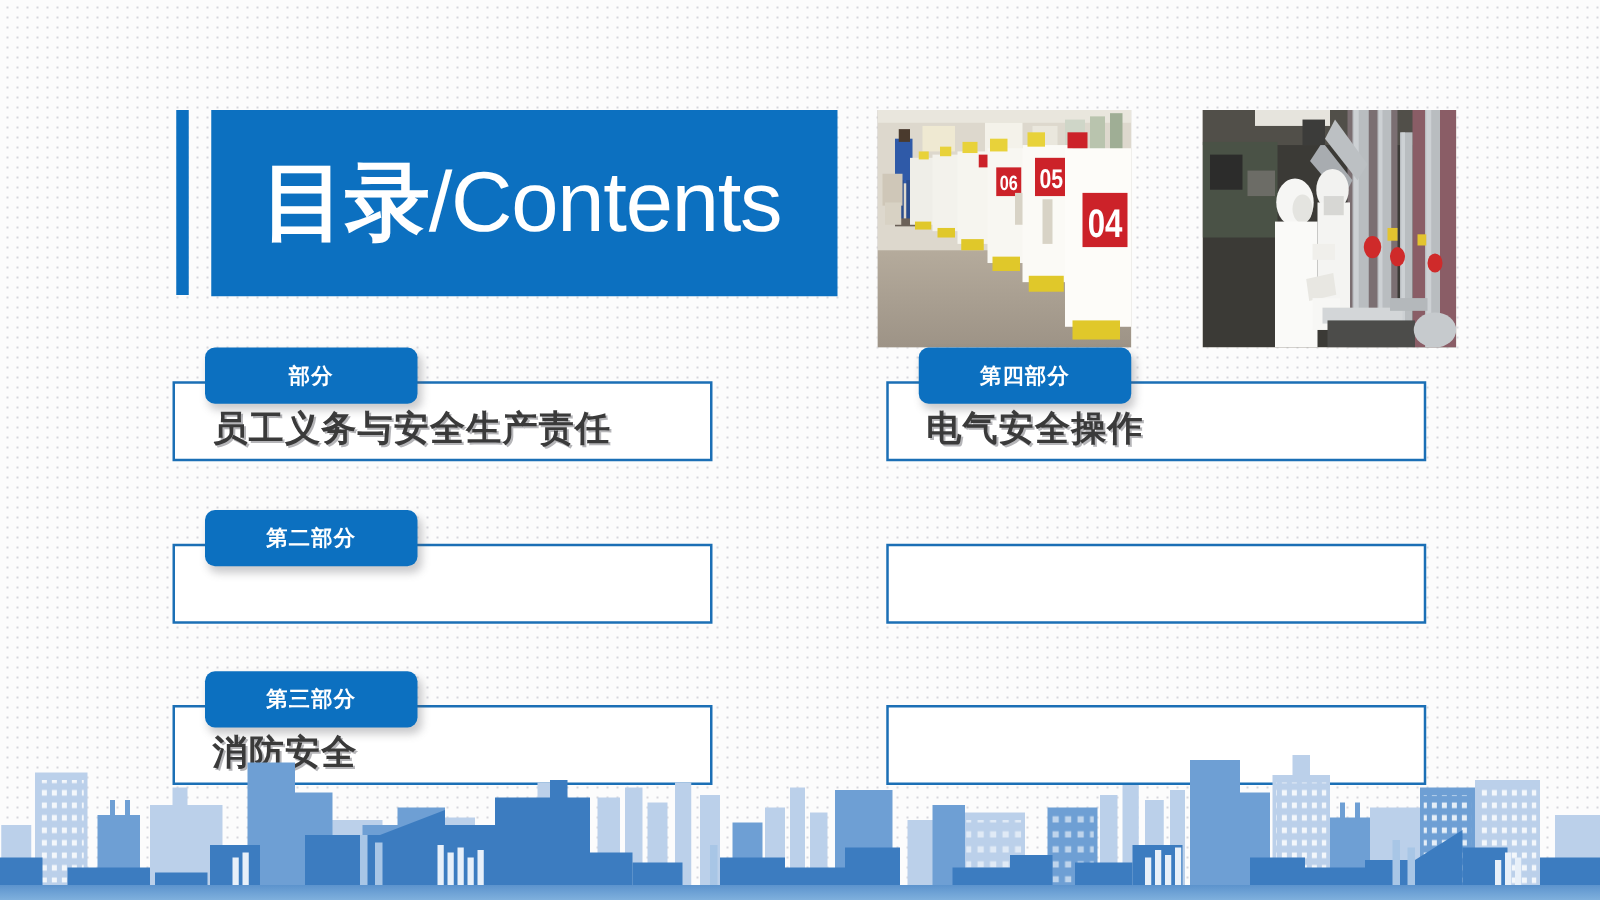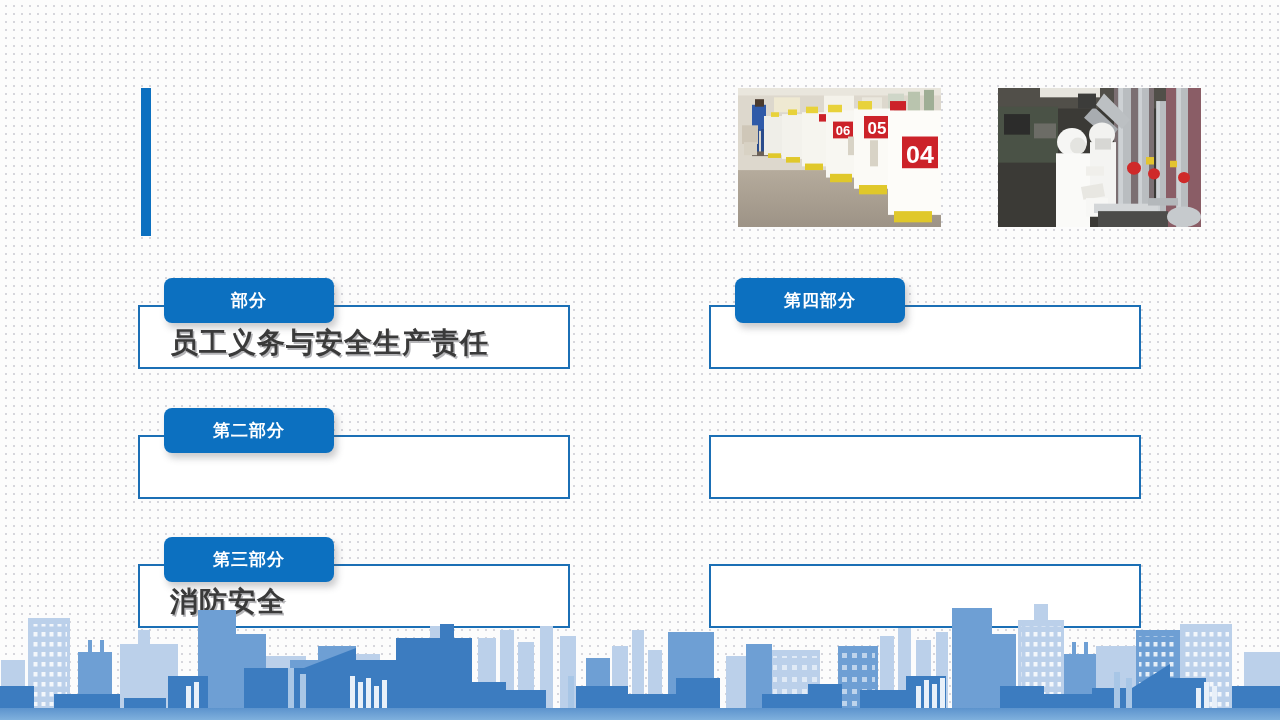--- a/index.html
+++ b/index.html
@@ -37,24 +37,23 @@
     font-size:68px;
     line-height:104px;
     letter-spacing:-1px;
   }
   #title-text .cn{ font-weight:bold; }
   #title-text .en{ font-weight:normal; }
 
   
   .photo{
     position:absolute; top:88px;
-    width:203px; height:139px;
+    width:203px; height:190px;
     overflow:hidden;
     background:#c9c6bd;
-    margin-left:36px;
   }
   #photo-factory-line{ left:702px; }
   #photo-cleanroom   { left:962px; }
 
   .photo svg{ display:block; width:100%; height:100%; }
 
   
   .row{
     position:absolute;
     width:432px; height:72px;
@@ -109,20 +108,23 @@
   }
   #skyline svg{ display:block; width:1280px; height:130px; }
 </style>
 </head>
 <body>
 
 <div id="slide">
 
   <div id="title-accent-bar"></div>
 
+  <div id="title-block">
+    <div id="title-text"><span class="cn">目录</span><span class="en">/Contents</span></div>
+  </div>
 
   <div class="photo" id="photo-factory-line">
     <svg viewBox="0 0 203 149" preserveAspectRatio="none" aria-hidden="true">
       <defs>
         <linearGradient id="flFloor" x1="0" y1="0" x2="0" y2="1">
           <stop offset="0" stop-color="#b5ab9c"></stop>
             <stop offset="1" stop-color="#9d9386"></stop>
         </linearGradient>
       </defs>
 
@@ -264,20 +266,21 @@
   <div class="row" id="row-3">
     <div class="row-box"></div>
     <div class="row-title">消防安全</div>
     <div class="row-badge">
       <span class="row-badge-label">第三部分</span>
     </div>
   </div>
 
   <div class="row" id="row-4">
     <div class="row-box"></div>
+    <div class="row-title">电气安全操作</div>
     <div class="row-badge">
       <span class="row-badge-label">第四部分</span>
     </div>
   </div>
 
   <div class="row" id="row-5">
     <div class="row-box"></div>
   </div>
 
   <div class="row" id="row-6">

